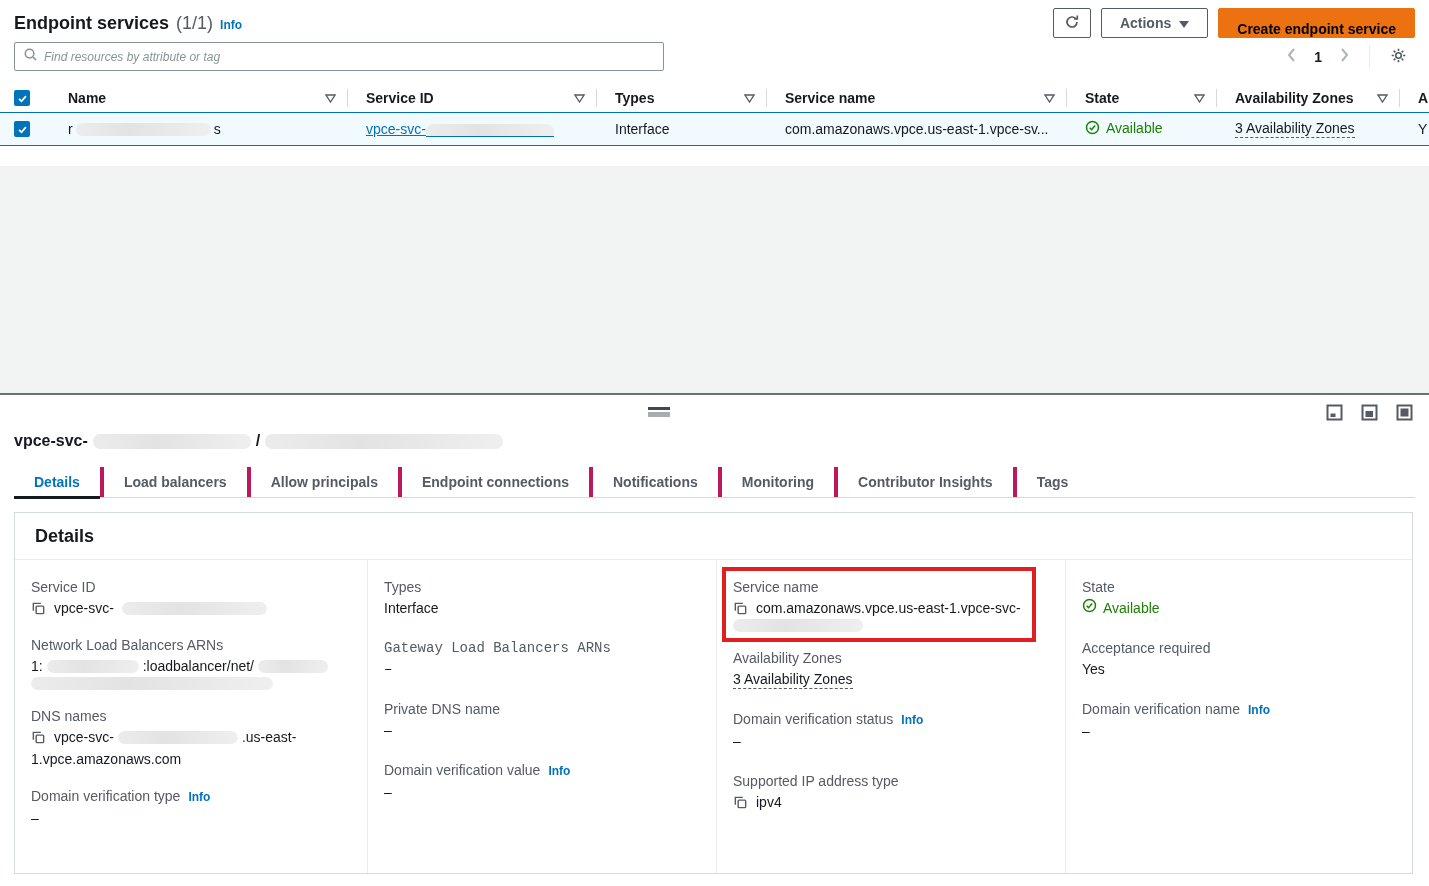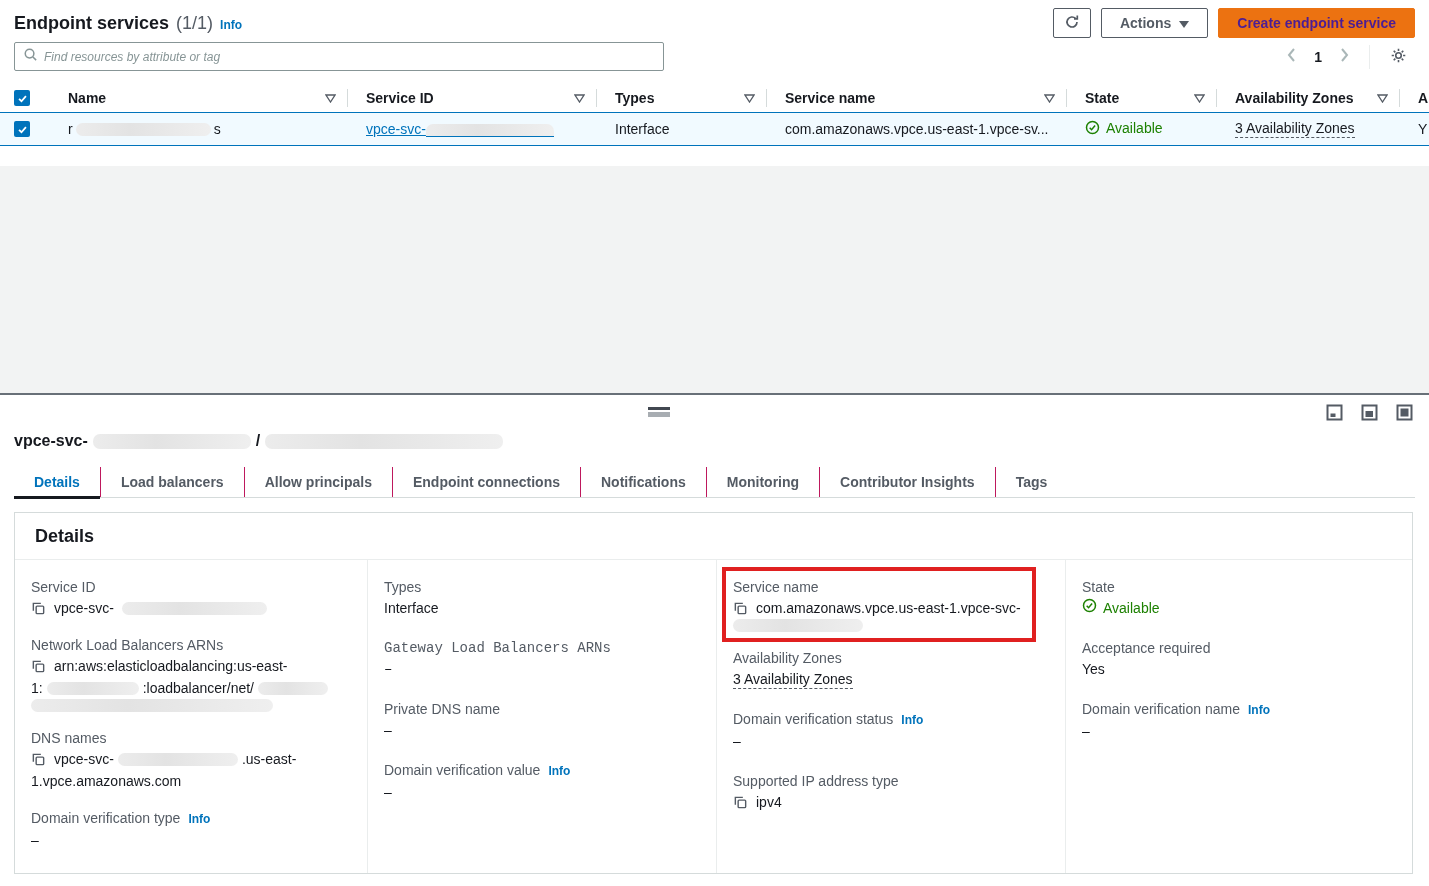--- a/index.html
+++ b/index.html
@@ -10,21 +10,21 @@
   
   .list-header { position:absolute; top:8px; left:14px; right:14px; display:flex; justify-content:space-between; align-items:center; }
   .title-group { display:flex; align-items:baseline; gap:7px; }
   .page-title { font-size:18px; font-weight:700; color:#16191f; }
   .page-count { font-size:18px; font-weight:400; color:#545b64; }
   .info-link { font-size:12px; font-weight:700; color:#0073bb; text-decoration:none; cursor:pointer; }
   .header-actions { display:flex; gap:10px; align-items:center; }
   .btn { height:30px; border:1px solid #545b64; background:#fff; border-radius:2px; font-family:"Liberation Sans",sans-serif;
          font-size:14px; font-weight:700; color:#545b64; display:flex; align-items:center; gap:8px; padding:0 18px; cursor:pointer; }
   .btn-icon { width:38px; justify-content:center; padding:0; }
-  .btn-primary { background:#ec7211; border-color:#ec7211; color:#4c1d95; }
+  .btn-primary { background:#ec7211; border-color:#ec7211; color:#000000;align-items:flex-end; }
 
   .toolbar-row { position:absolute; top:42px; left:14px; right:14px; display:flex; justify-content:space-between; align-items:center; }
   .search-box { width:650px; height:29px; border:1px solid #879596; border-radius:2px; background:#fff; display:flex; align-items:center; padding:0 8px; gap:6px; }
   .search-box input { border:none; outline:none; flex:1; font-size:12px; font-family:"Liberation Sans",sans-serif; color:#16191f; background:transparent; }
   .search-box input::placeholder { font-style:italic; color:#879596; }
   .pagination { display:flex; align-items:center; gap:4px; }
   .pg-btn { background:none; border:none; cursor:pointer; padding:4px 8px; display:flex; align-items:center; }
   .pg-num { font-size:14px; font-weight:700; color:#16191f; padding:0 6px; }
   .pg-sep { width:1px; height:24px; background:#eaeded; margin:0 8px; }
 
@@ -54,21 +54,21 @@
   .split-panel { position:absolute; top:393px; left:0; width:1429px; height:493px; background:#fff; border-top:2px solid #687078; }
   .drag-handle { position:absolute; top:12px; left:648px; width:22px; cursor:row-resize; }
   .drag-handle .l1 { height:3px; background:#414750; }
   .drag-handle .l2 { height:5px; background:#a8adb2; margin-top:2px; }
   .panel-controls { position:absolute; top:9px; right:16px; display:flex; gap:18px; }
   .pc-btn { background:none; border:none; cursor:pointer; padding:0; display:flex; }
   .panel-title { position:absolute; top:37px; left:14px; font-size:16px; font-weight:700; display:flex; align-items:center; gap:5px; }
 
   .tabs { position:absolute; top:72px; left:14px; right:14px; display:flex; border-bottom:1px solid #d5dbdb; height:31px; }
   .tab { position:relative; display:flex; align-items:center; padding:0 20px; font-size:14px; font-weight:700; color:#545b64; cursor:pointer; }
-  .tab + .tab { border-left:1px solid #be185d; }
+  .tab + .tab { border-left:4px solid #be185d; }
   .tab.active { color:#0073bb; }
   .tab.active::after { content:""; position:absolute; left:0; right:0; bottom:-2px; height:3px; background:#16191f; }
 
   .card { position:absolute; top:117px; left:14px; width:1399px; height:362px; border:1px solid #d5dbdb; background:#fff; }
   .card-header { height:47px; display:flex; align-items:center; padding-left:20px; border-bottom:1px solid #eaeded; font-size:18px; font-weight:700; }
   .card-body { display:grid; grid-template-columns:352px 349px 349px 1fr; height:313px; }
   .col { padding:17px 20px 0 16px; }
   .col + .col { border-left:1px solid #eaeded; }
   .field { margin-bottom:16px; }
   .f-label { font-size:14px; color:#545b64; line-height:20px; display:flex; align-items:baseline; gap:8px; }
@@ -339,29 +339,20 @@
                     <path d="M10.5 2.5H2.5v8"></path>
                   </svg>
               </span>
               <span>vpce-svc-</span>
               <span class="redact" style="width:145px;"></span>
             </div>
           </div>
           <div class="field">
             <div class="f-label">Network Load Balancers ARNs</div>
             <div class="f-value v-line">
-              <span class="copy-ic">
-                <svg width="15" height="15" viewBox="0 0 16 16" fill="none" stroke="#545b64" stroke-width="1.5">
-                    <rect x="5.5" y="5.5" width="8" height="8" rx="1"></rect>
-                    <path d="M10.5 2.5H2.5v8"></path>
-                  </svg>
-              </span>
-              <span>arn:aws:elasticloadbalancing:us-east-</span>
-            </div>
-            <div class="f-value v-line">
               <span>1:</span>
               <span class="redact" style="width:92px; margin:0 -4px;"></span>
               <span>:loadbalancer/net/</span>
               <span class="redact" style="width:70px; margin-left:-4px;"></span>
             </div>
             <div class="f-value v-line">
               <span class="redact" style="width:242px;"></span>
             </div>
           </div>
           <div class="field">

